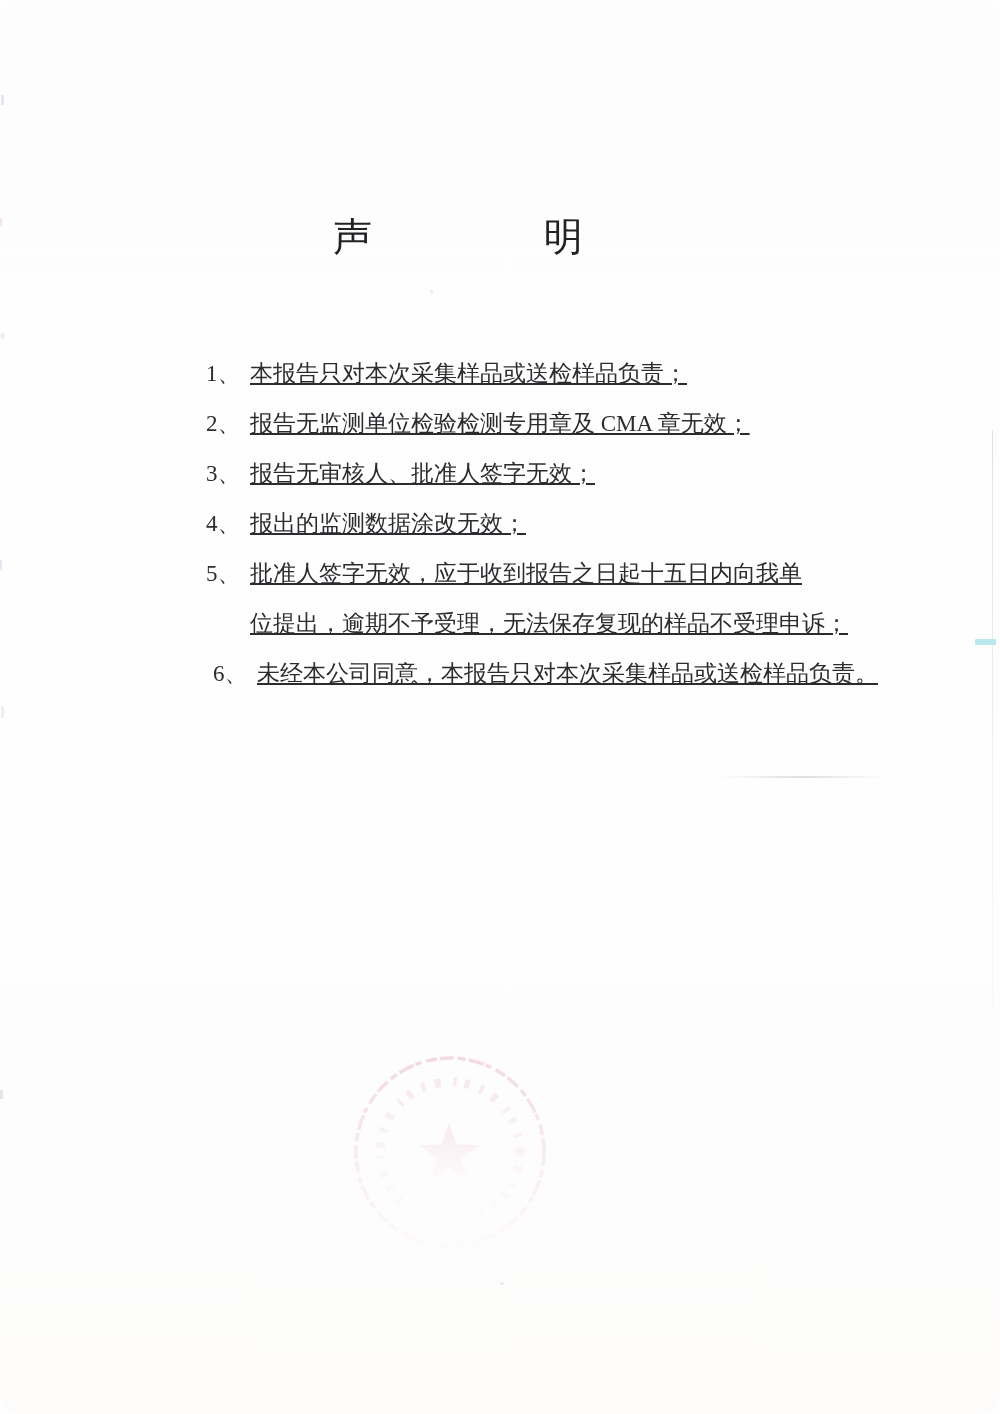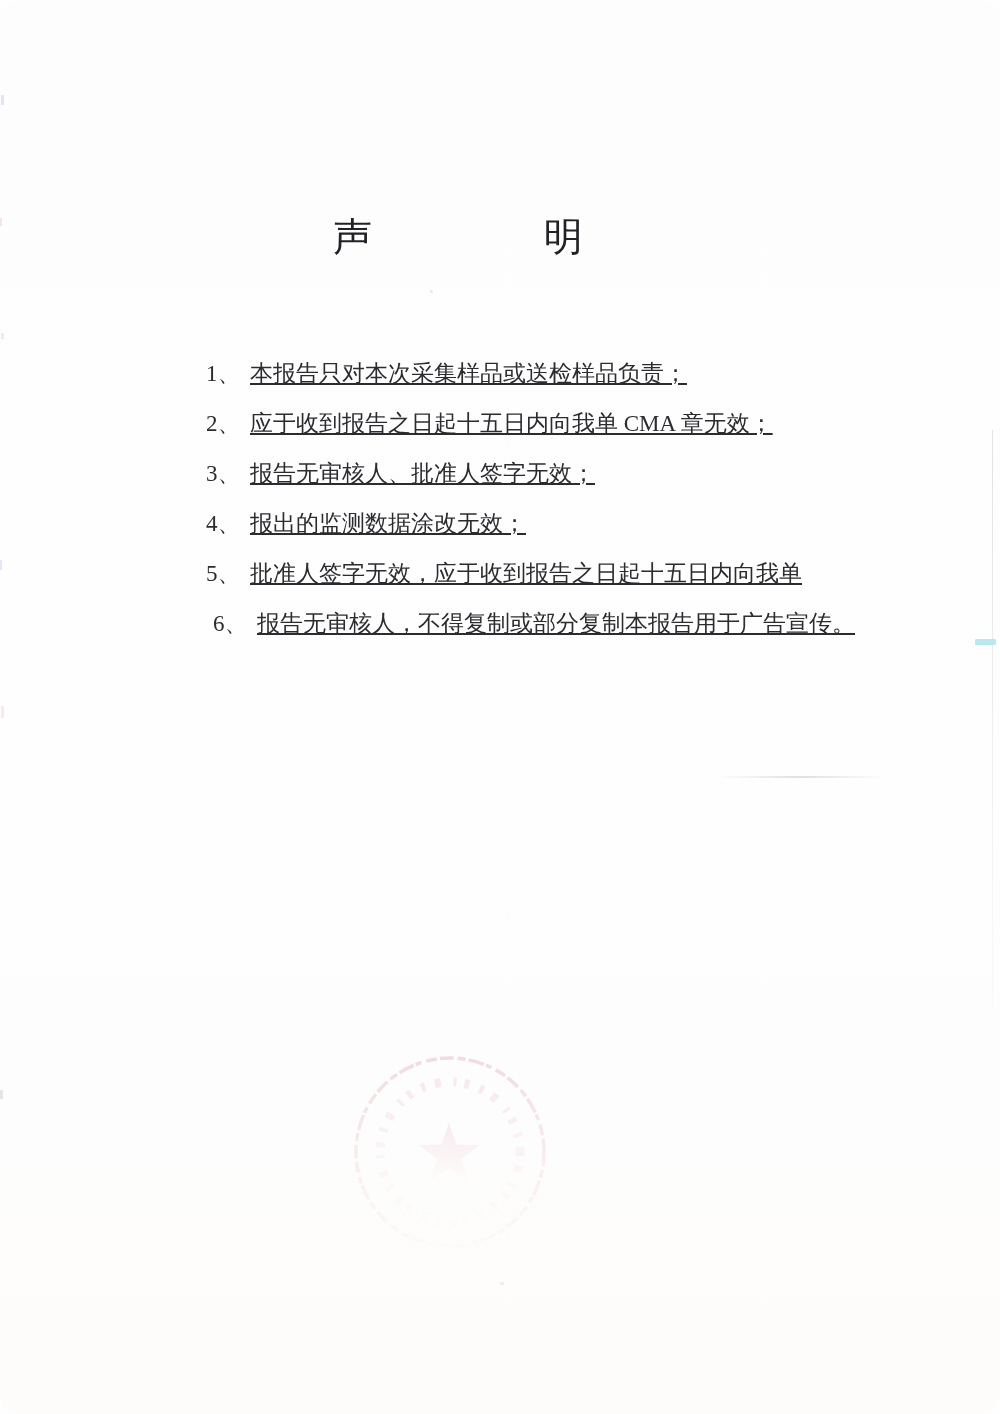--- a/index.html
+++ b/index.html
@@ -107,21 +107,21 @@
     <div class="item">
       <span class="num">1、</span>
       <div class="text">
         <div class="line">本报告只对本次采集样品或送检样品负责；</div>
       </div>
     </div>
 
     <div class="item">
       <span class="num">2、</span>
       <div class="text">
-        <div class="line">应于收到报告之日起十五日内向我单 CMA 章无效；</div>
+        <div class="line">报告无监测单位检验检测专用章及 CMA 章无效；</div>
       </div>
     </div>
 
     <div class="item">
       <span class="num">3、</span>
       <div class="text">
         <div class="line">报告无审核人、批准人签字无效；</div>
       </div>
     </div>
 
@@ -129,27 +129,28 @@
       <span class="num">4、</span>
       <div class="text">
         <div class="line">报出的监测数据涂改无效；</div>
       </div>
     </div>
 
     <div class="item">
       <span class="num">5、</span>
       <div class="text">
         <div class="line">批准人签字无效，应于收到报告之日起十五日内向我单</div>
+        <div class="line">位提出，逾期不予受理，无法保存复现的样品不受理申诉；</div>
       </div>
     </div>
 
     <div class="item indent6">
       <span class="num">6、</span>
       <div class="text">
-        <div class="line">报告无审核人，不得复制或部分复制本报告用于广告宣传。</div>
+        <div class="line">未经本公司同意，本报告只对本次采集样品或送检样品负责。</div>
       </div>
     </div>
 
   </div>
 
   <svg class="seal" viewBox="0 0 206 206" aria-hidden="true">
     <defs>
       <linearGradient id="sealFade" x1="0" y1="0" x2="0" y2="1">
         <stop offset="0" stop-color="#c94f72" stop-opacity="0.20"></stop>
         <stop offset="0.55" stop-color="#c94f72" stop-opacity="0.09"></stop>

